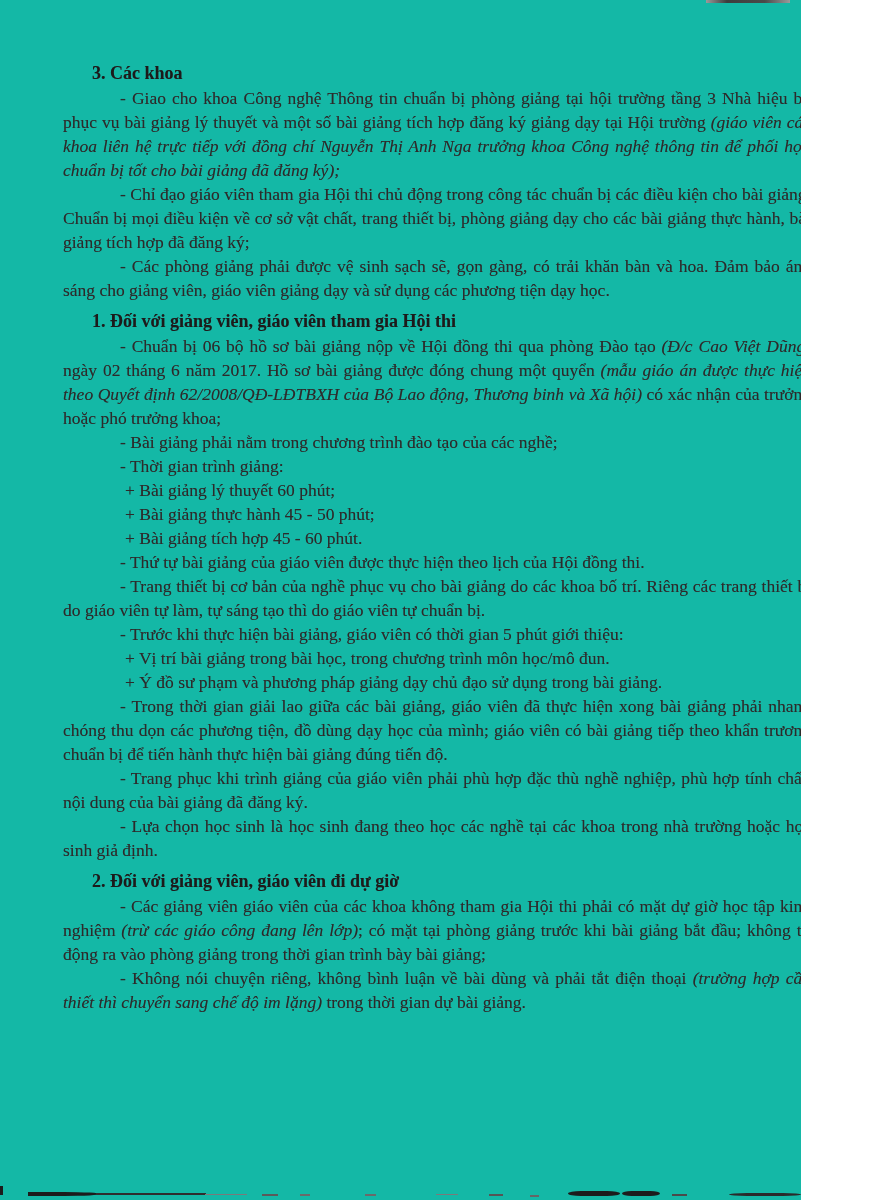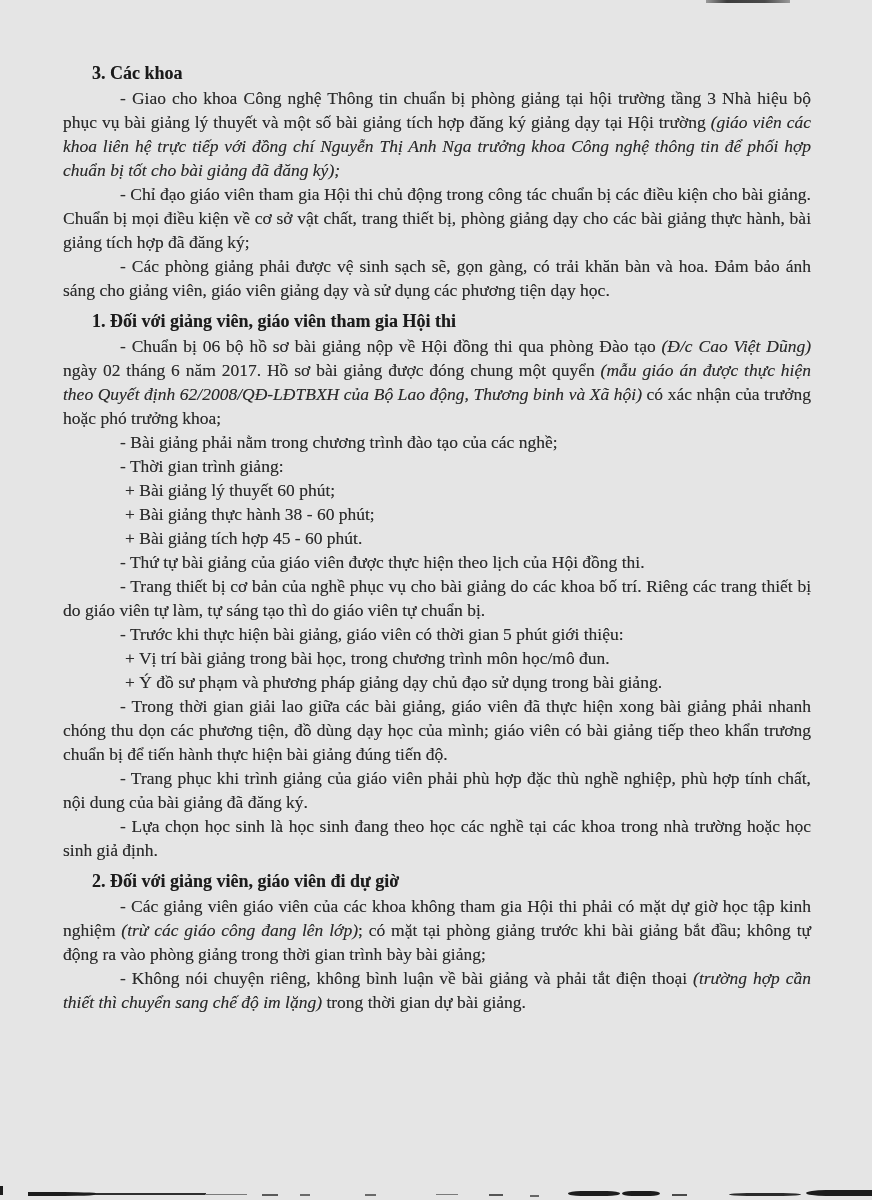--- a/index.html
+++ b/index.html
@@ -1,17 +1,17 @@
 <!DOCTYPE html>
 <html><head>
 <meta charset="utf-8">
 <style>
   html,body{margin:0;padding:0;background:#ffffff;}
   .page{
-    position:relative;width:872px;height:1200px;background:#e5e5e5;overflow:hidden;
+    position:relative;width:801px;height:1200px;background:#14b8a6;overflow:hidden;
     font-family:"Liberation Serif","DejaVu Serif",serif;color:#262626;
   }
   .content{
     position:absolute;left:63px;top:60px;width:748px;
     text-shadow:0 0 0.6px rgba(70,70,70,0.55);
   }
   .block{margin:0;}
   .para{
     font-size:17.5px;line-height:24px;text-align:justify;margin-top:0;color:#2b2b2b;
   }
@@ -44,33 +44,33 @@
   <div class="content">
       <div class="block h-sub"><span class="">3. Các khoa</span></div>
       <div class="block para p-dash"><span class="">- Giao cho khoa Công nghệ Thông tin chuẩn bị phòng giảng tại hội trường tầng 3 Nhà hiệu bộ phục vụ bài giảng lý thuyết và một số bài giảng tích hợp đăng ký giảng dạy tại Hội trường </span><span class="ital">(giáo viên các khoa liên hệ trực tiếp với đồng chí Nguyễn Thị Anh Nga trưởng khoa Công nghệ thông tin để phối hợp chuẩn bị tốt cho bài giảng đã đăng ký);</span></div>
       <div class="block para p-dash"><span class="">- Chỉ đạo giáo viên tham gia Hội thi chủ động trong công tác chuẩn bị các điều kiện cho bài giảng. Chuẩn bị mọi điều kiện về cơ sở vật chất, trang thiết bị, phòng giảng dạy cho các bài giảng thực hành, bài giảng tích hợp đã đăng ký;</span></div>
       <div class="block para p-dash"><span class="">- Các phòng giảng phải được vệ sinh sạch sẽ, gọn gàng, có trải khăn bàn và hoa. Đảm bảo ánh sáng cho giảng viên, giáo viên giảng dạy và sử dụng các phương tiện dạy học.</span></div>
       <div class="block h-sub"><span class="">1. Đối với giảng viên, giáo viên tham gia Hội thi</span></div>
       <div class="block para p-dash"><span class="">- Chuẩn bị 06 bộ hồ sơ bài giảng nộp về Hội đồng thi qua phòng Đào tạo </span><span class="ital">(Đ/c Cao Việt Dũng)</span><span class=""> ngày 02 tháng 6 năm 2017. Hồ sơ bài giảng được đóng chung một quyển </span><span class="ital">(mẫu giáo án được thực hiện theo Quyết định 62/2008/QĐ-LĐTBXH của Bộ Lao động, Thương binh và Xã hội)</span><span class=""> có xác nhận của trưởng hoặc phó trưởng khoa;</span></div>
       <div class="block para p-dash"><span class="">- Bài giảng phải nằm trong chương trình đào tạo của các nghề;</span></div>
       <div class="block para p-dash"><span class="">- Thời gian trình giảng:</span></div>
       <div class="block para p-plus"><span class="">+ Bài giảng lý thuyết 60 phút;</span></div>
-      <div class="block para p-plus"><span class="">+ Bài giảng thực hành 38 - 60 phút;</span></div>
+      <div class="block para p-plus"><span class="">+ Bài giảng thực hành 45 - 50 phút;</span></div>
       <div class="block para p-plus"><span class="">+ Bài giảng tích hợp 45 - 60 phút.</span></div>
       <div class="block para p-dash"><span class="">- Thứ tự bài giảng của giáo viên được thực hiện theo lịch của Hội đồng thi.</span></div>
       <div class="block para p-dash"><span class="">- Trang thiết bị cơ bản của nghề phục vụ cho bài giảng do các khoa bố trí. Riêng các trang thiết bị do giáo viên tự làm, tự sáng tạo thì do giáo viên tự chuẩn bị.</span></div>
       <div class="block para p-dash"><span class="">- Trước khi thực hiện bài giảng, giáo viên có thời gian 5 phút giới thiệu:</span></div>
       <div class="block para p-plus"><span class="">+ Vị trí bài giảng trong bài học, trong chương trình môn học/mô đun.</span></div>
       <div class="block para p-plus"><span class="">+ Ý đồ sư phạm và phương pháp giảng dạy chủ đạo sử dụng trong bài giảng.</span></div>
       <div class="block para p-dash"><span class="">- Trong thời gian giải lao giữa các bài giảng, giáo viên đã thực hiện xong bài giảng phải nhanh chóng thu dọn các phương tiện, đồ dùng dạy học của mình; giáo viên có bài giảng tiếp theo khẩn trương chuẩn bị để tiến hành thực hiện bài giảng đúng tiến độ.</span></div>
       <div class="block para p-dash"><span class="">- Trang phục khi trình giảng của giáo viên phải phù hợp đặc thù nghề nghiệp, phù hợp tính chất, nội dung của bài giảng đã đăng ký.</span></div>
       <div class="block para p-dash"><span class="">- Lựa chọn học sinh là học sinh đang theo học các nghề tại các khoa trong nhà trường hoặc học sinh giả định.</span></div>
       <div class="block h-sub"><span class="">2. Đối với giảng viên, giáo viên đi dự giờ</span></div>
       <div class="block para p-dash"><span class="">- Các giảng viên giáo viên của các khoa không tham gia Hội thi phải có mặt dự giờ học tập kinh nghiệm </span><span class="ital">(trừ các giáo công đang lên lớp)</span><span class="">; có mặt tại phòng giảng trước khi bài giảng bắt đầu; không tự động ra vào phòng giảng trong thời gian trình bày bài giảng;</span></div>
-      <div class="block para p-dash"><span class="">- Không nói chuyện riêng, không bình luận về bài giảng và phải tắt điện thoại </span><span class="ital">(trường hợp cần thiết thì chuyển sang chế độ im lặng)</span><span class=""> trong thời gian dự bài giảng.</span></div>
+      <div class="block para p-dash"><span class="">- Không nói chuyện riêng, không bình luận về bài dùng và phải tắt điện thoại </span><span class="ital">(trường hợp cần thiết thì chuyển sang chế độ im lặng)</span><span class=""> trong thời gian dự bài giảng.</span></div>
     </div>
 
   <div>
     <div class="mark" style="left:0;top:1186px;width:3px;height:9px;"></div>
     <div class="mark" style="left:28px;top:1192px;width:72px;height:4px;border-radius:0 50% 50% 0;"></div>
     <div class="mark" style="left:96px;top:1193px;width:110px;height:2px;background:#2e2e2e;"></div>
     <div class="mark" style="left:205px;top:1194px;width:42px;height:1px;background:#7a7a7a;"></div>
     <div class="mark" style="left:262px;top:1194px;width:16px;height:2px;background:#5a5a5a;"></div>
     <div class="mark" style="left:300px;top:1194px;width:10px;height:2px;background:#6a6a6a;"></div>
     <div class="mark" style="left:365px;top:1194px;width:11px;height:2px;background:#6a6a6a;"></div>

